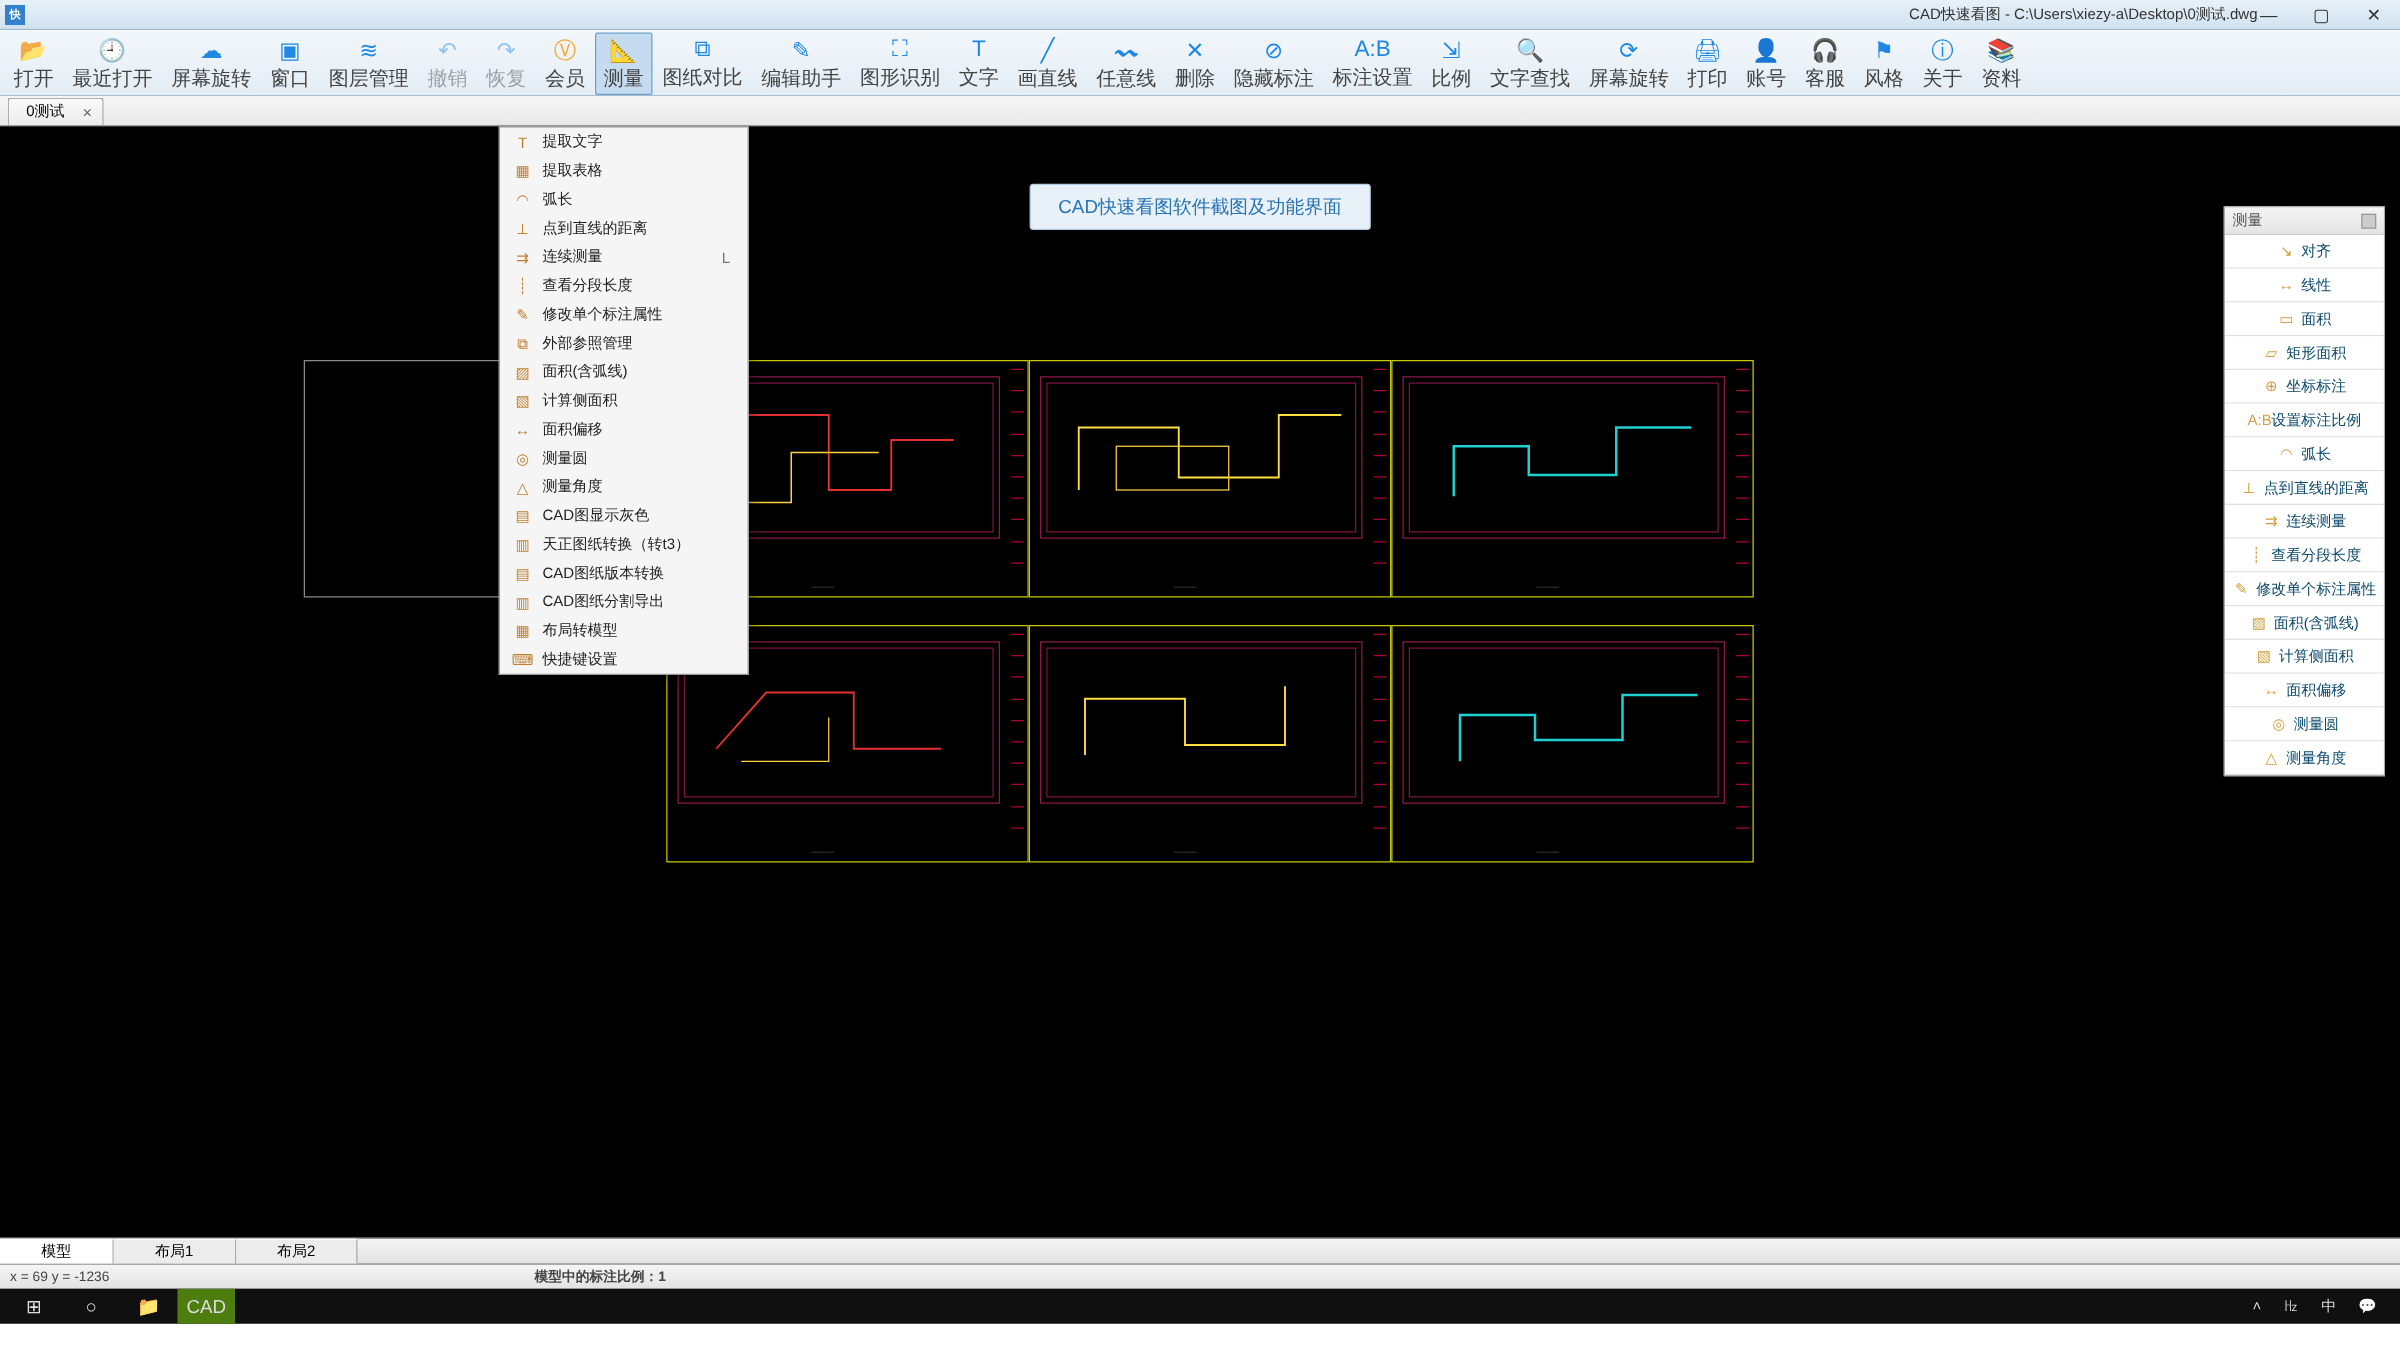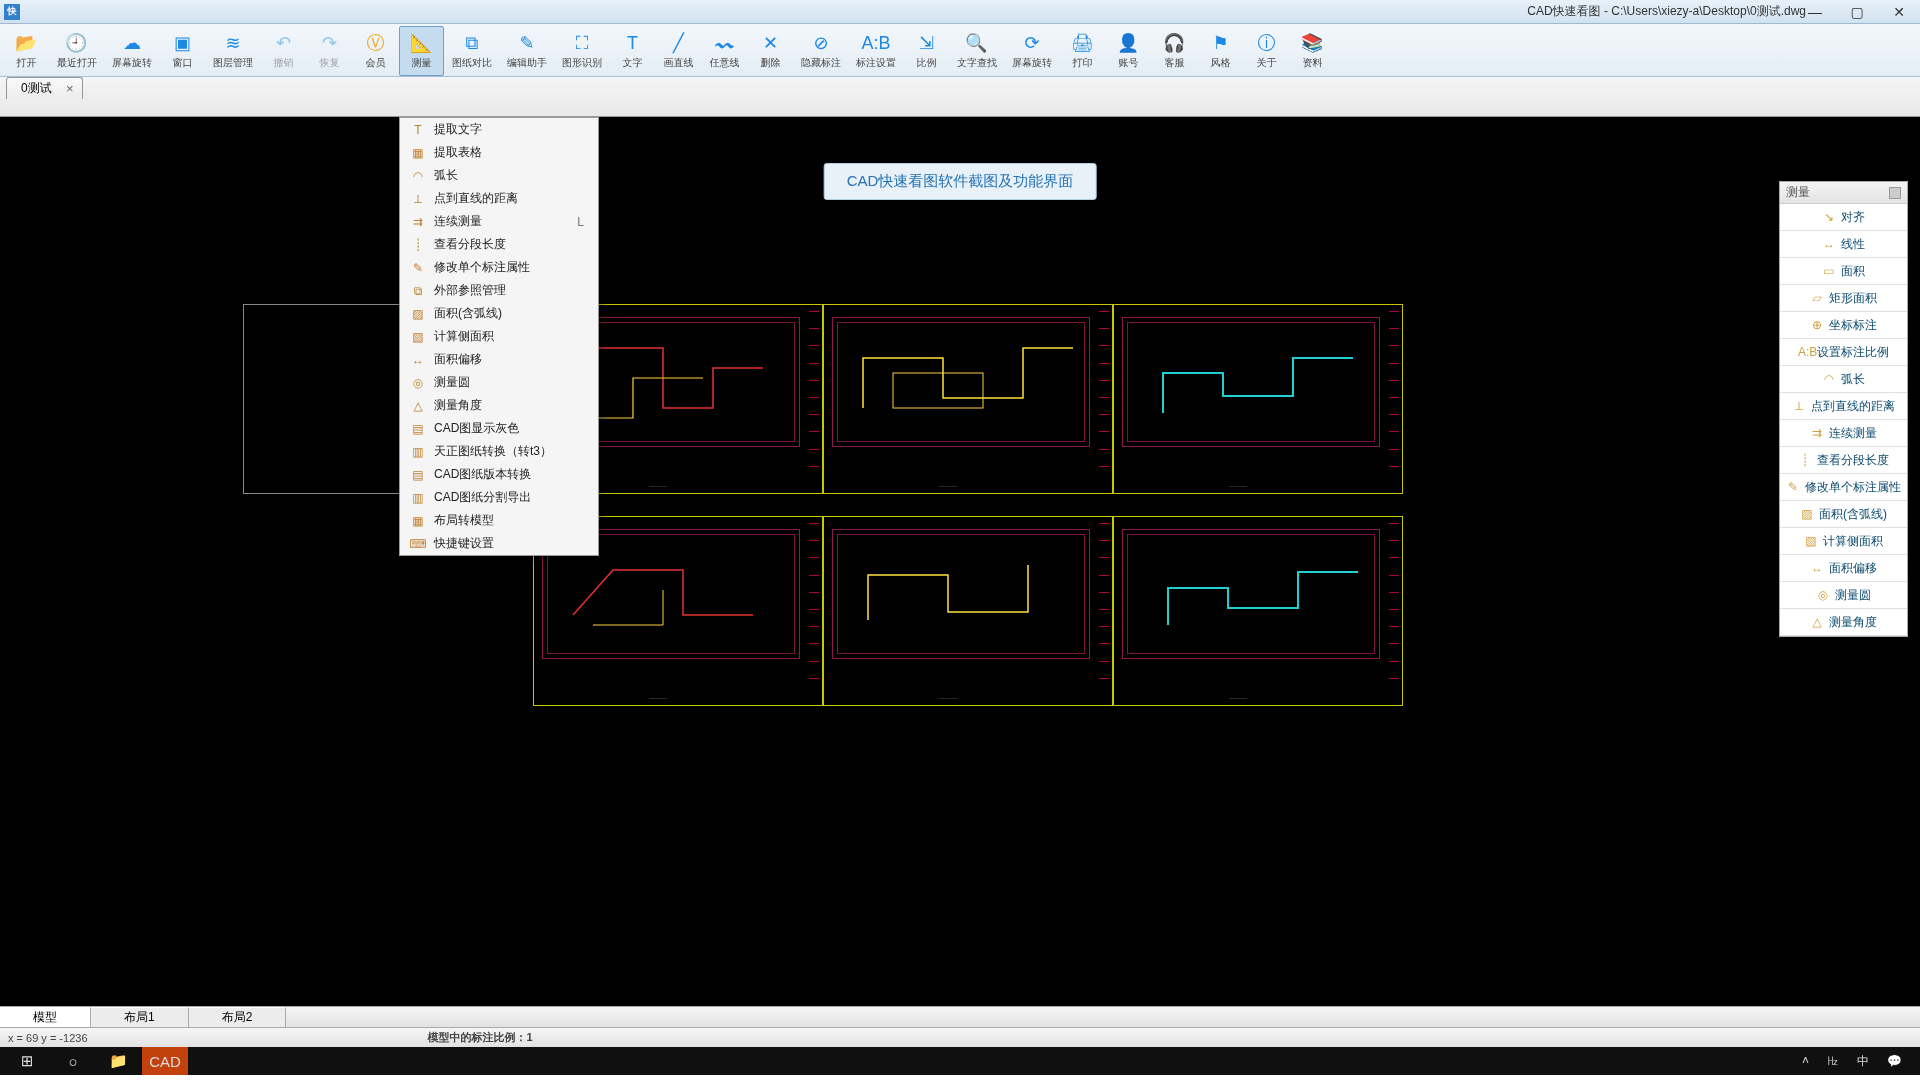--- a/index.html
+++ b/index.html
@@ -9,23 +9,23 @@
   .titlebar .app-icon { width: 16px; height: 16px; background: #3380cc; color: #fff; font-size: 9px; display: flex; align-items: center; justify-content: center; margin-right: 6px; font-weight: bold; }
   .titlebar .title { flex: 1; text-align: right; }
   .titlebar .win-btns { display: flex; gap: 24px; padding-right: 8px; }
   .titlebar .win-btn { width: 18px; height: 18px; display: flex; align-items: center; justify-content: center; font-size: 14px; cursor: pointer; }
   
   .toolbar { height: 53px; background: linear-gradient(#f2f7fb, #e4edf5); display: flex; align-items: stretch; padding: 2px 4px 0; border-bottom: 1px solid #a8bed4; gap: 1px; }
   .tool-btn { display: flex; flex-direction: column; align-items: center; justify-content: center; min-width: 45px; padding: 2px 6px; cursor: pointer; border: 1px solid transparent; border-radius: 2px; }
   .tool-btn.active { background: #c5dbf0; border-color: #6fa0cc; }
   .tool-btn.disabled { opacity: 0.45; }
   .tool-icon { width: 22px; height: 22px; display: flex; align-items: center; justify-content: center; font-size: 18px; color: #1e88e5; }
-  .tool-label { font-size: 10px; color: #444; margin-top: 2px; white-space: nowrap; }
-  
-  .file-tabs { height: 40px; background: linear-gradient(#f5f5f5,#e8e8e8); display: flex; align-items: flex-start; padding-left: 6px; border-bottom: 1px solid #999; }
+  .tool-label { font-size: 16px; color: #444; margin-top: 2px; white-space: nowrap; }
+  
+  .file-tabs { height: 24px; background: linear-gradient(#f5f5f5,#e8e8e8); display: flex; align-items: center; padding-left: 6px; border-bottom: 1px solid #999; }
   .file-tab { height: 22px; background: linear-gradient(#fafafa,#ececec); border: 1px solid #999; border-bottom: none; border-radius: 3px 3px 0 0; display: flex; align-items: center; padding: 0 30px 0 14px; font-size: 12px; position: relative; }
   .file-tab .close-x { position: absolute; right: 8px; font-size: 13px; color: #666; cursor: pointer; }
   
   .viewport { position: relative; height: 930px; background: #000; overflow: hidden; }
   
   .info-banner { position: absolute; top: 46px; left: 50%; transform: translateX(-50%); background: #e8f1f7; border: 1px solid #b0cde4; border-radius: 3px; padding: 8px 22px; font-size: 15px; color: #2673b5; }
   
   .dropdown-menu { position: absolute; top: 0; left: 399px; width: 200px; background: #f5f5f5; border: 1px solid #999; box-shadow: 3px 3px 8px rgba(0,0,0,0.3); font-size: 12px; z-index: 50; }
   .dd-item { display: flex; align-items: center; height: 23px; padding: 0 8px; cursor: pointer; }
   .dd-icon { width: 20px; height: 16px; display: flex; align-items: center; justify-content: center; font-size: 12px; color: #c08030; margin-right: 6px; }
@@ -52,21 +52,21 @@
   .layout-tabs { position:absolute; left:0; right:0; bottom: 20px; height: 21px; background: linear-gradient(#f5f5f5,#e2e2e2); border-top: 1px solid #aaa; display: flex; align-items: stretch; font-size: 12px; }
   .lt { padding: 2px 33px; border-right: 1px solid #aaa; background: #ececec; display:flex; align-items:center; cursor:pointer; border-top:1px solid #fff;}
   .lt.active { background: #fff; font-weight:500; }
   
   .statusbar { position:absolute; left:0; right:0; bottom: 0; height: 20px; background: linear-gradient(#f5f5f5,#e2e2e2); border-top: 1px solid #aaa; display: flex; align-items: center; font-size: 11px; color: #444; padding: 0 8px; gap: 40px; }
   .statusbar .block { flex: 0 0 auto; }
   .statusbar .block.mid { margin-left: 300px; font-weight: bold; }
   
   .taskbar { height: 28px; background: #101010; display: flex; align-items: center; padding: 0 4px; color: #fff; font-size: 12px; }
   .tb-item { width: 46px; height: 28px; display: flex; align-items: center; justify-content: center; font-size: 15px; color: #ddd; cursor:pointer; }
-  .tb-item.active { background: #c2410c; }
+  .tb-item.active { background: #4d7c0f; }
   .tb-right { margin-left: auto; display: flex; align-items: center; gap: 6px; padding-right: 8px; }
   .tb-right .r { padding: 0 6px; font-size: 12px; color: #ddd; }
 </style>
 </head>
 <body>
 
 <div class="titlebar">
   <div class="app-icon">快</div>
   <div class="title">CAD快速看图 - C:\Users\xiezy-a\Desktop\0测试.dwg</div>
   <div class="win-btns">

